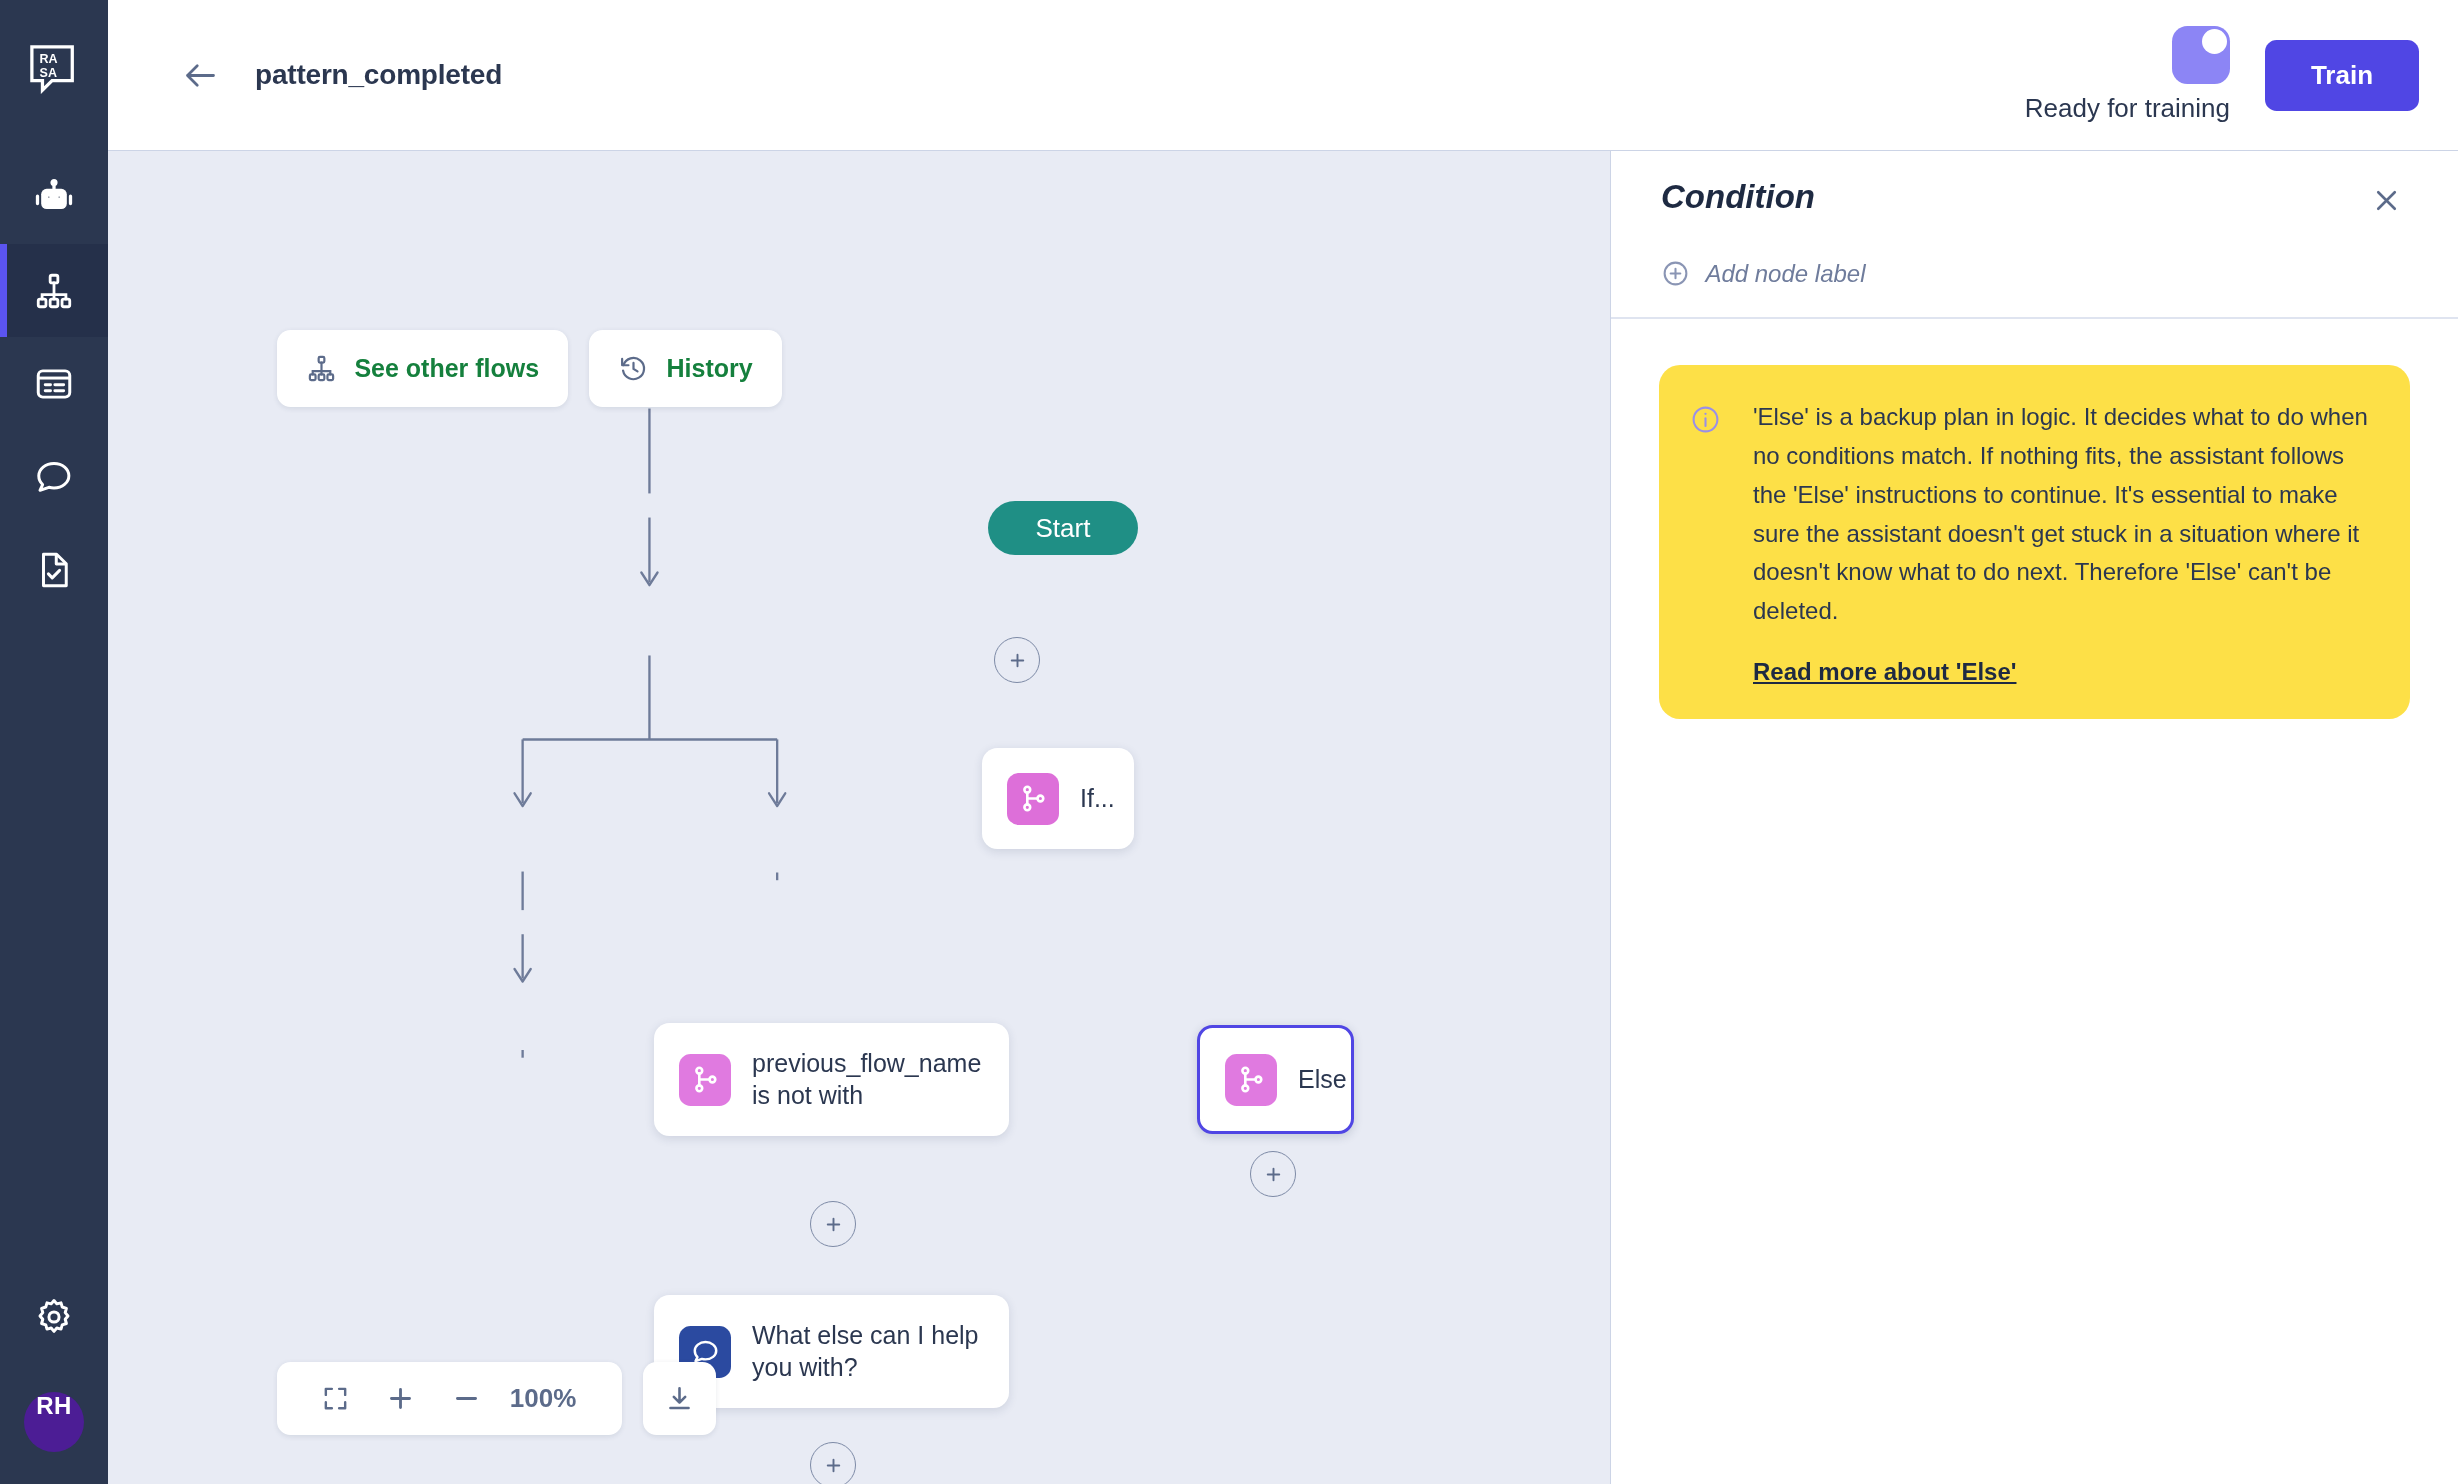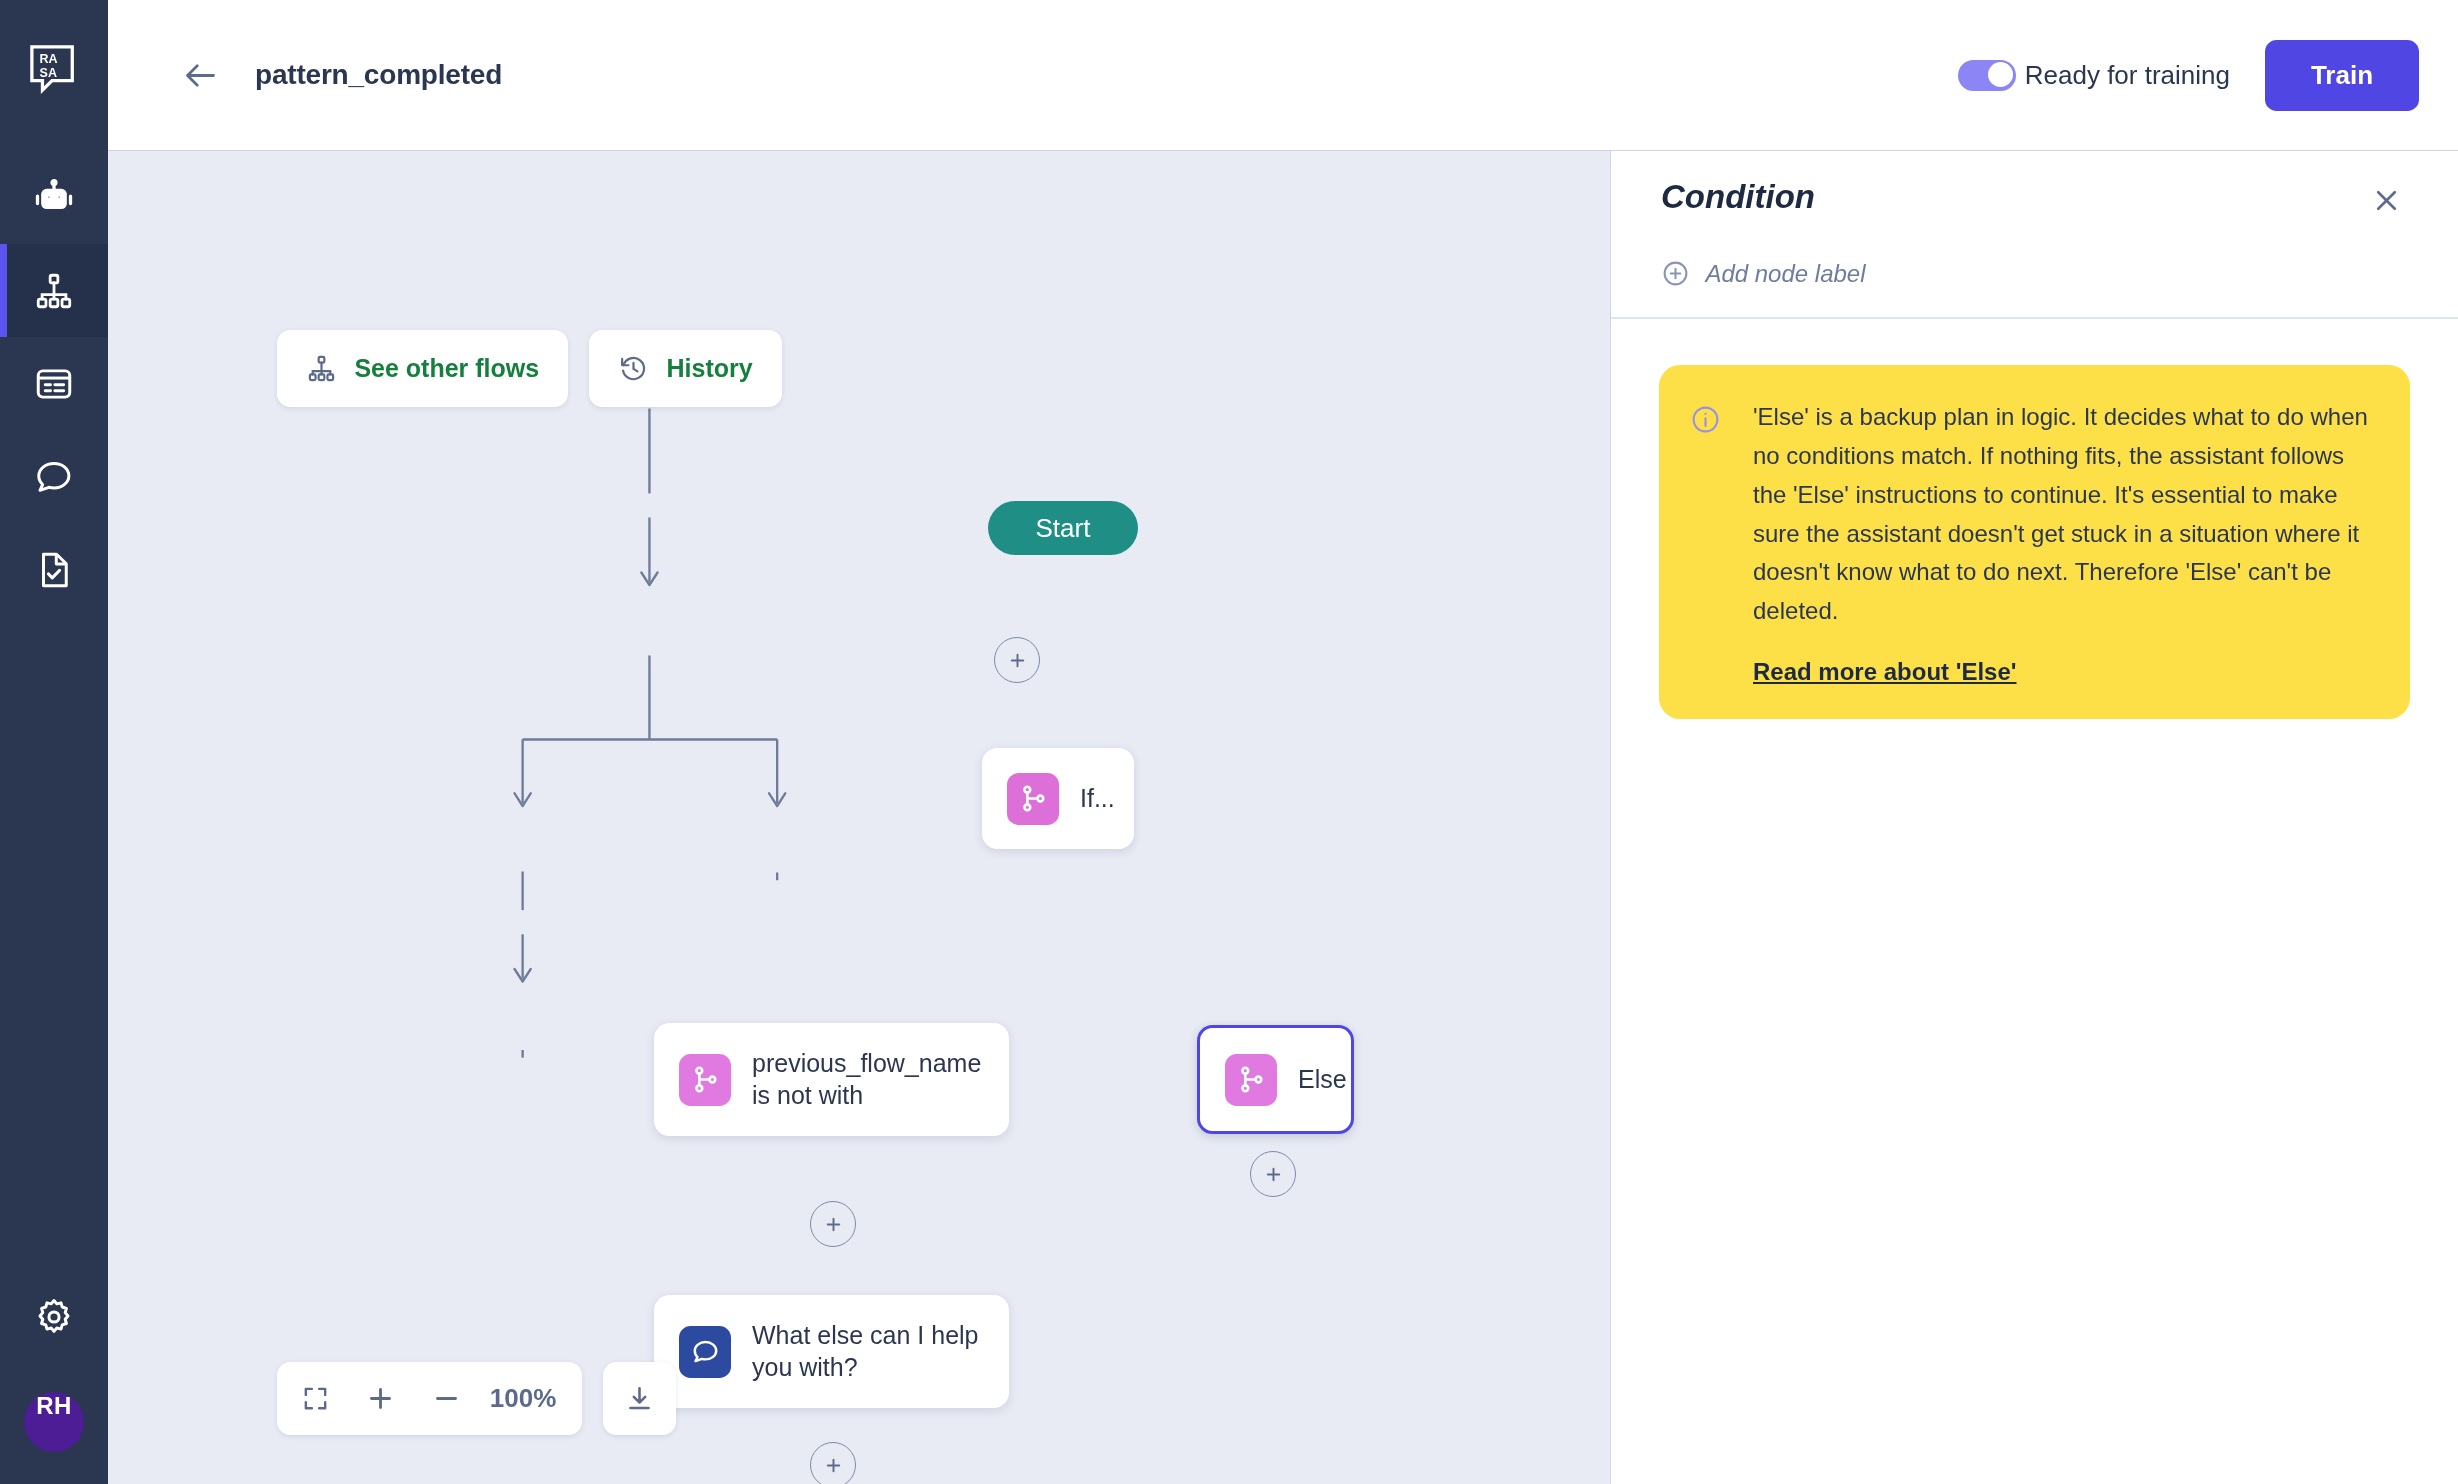--- a/index.html
+++ b/index.html
@@ -63,21 +63,21 @@
   .back-btn {
     width: 68px; height: 68px; margin-left: 58px;
     display: flex; align-items: center; justify-content: center;
     cursor: pointer;
   }
   .flow-title {
     font-size: 28px; font-weight: bold; color: #2b3750;
     margin-left: 21px; letter-spacing: -0.2px;
   }
   .topbar-right { margin-left: auto; display: flex; align-items: center; gap: 35px; }
-  .toggle-row { display: flex; align-items: flex-end; gap: 9px; cursor: pointer; }
+  .toggle-row { display: flex; align-items: flex-end; gap: 9px; cursor: pointer; flex-direction: column; }
   .toggle {
     width: 58px; height: 31px; border-radius: 15.4px;
     background: #8c85f5; position: relative; flex: 0 0 58px;
   }
   .toggle .knob {
     position: absolute; top: 2.9px; right: 2.9px;
     width: 25px; height: 25px; border-radius: 50%; background: #fff;
   }
   .toggle-label { font-size: 26px; color: #2b3750; white-space: nowrap; }
   .train-btn {
@@ -145,21 +145,21 @@
     cursor: pointer; z-index: 3;
   }
 
   .zoom-bar {
     position: absolute; left: 169px; bottom: 50px;
     display: flex; gap: 21px; align-items: center; z-index: 5;
   }
   .zoom-group {
     height: 73px; background: #fff; border-radius: 13.5px;
     display: flex; align-items: center; gap: 9.7px;
-    padding: 0 10px;
+    padding: 0 30px;
     box-shadow: 0 1.9px 5.8px rgba(40,55,90,.10);
   }
   .zoom-ic { width: 56px; height: 56px; display:flex; align-items:center; justify-content:center; cursor: pointer; }
   .zoom-pct { font-size: 26px; font-weight: bold; color: #5c6b8a; padding: 0 15.4px 0 5.8px; }
   .dl-btn {
     width: 73px; height: 73px; background: #fff; border-radius: 13.5px;
     display: flex; align-items: center; justify-content: center; cursor: pointer;
     box-shadow: 0 1.9px 5.8px rgba(40,55,90,.10);
   }
 

